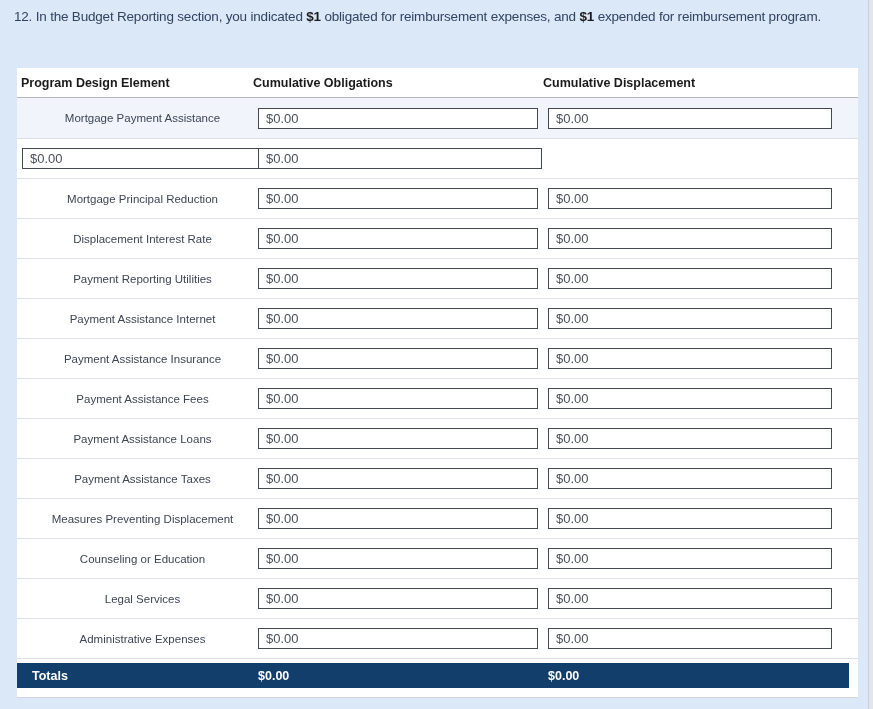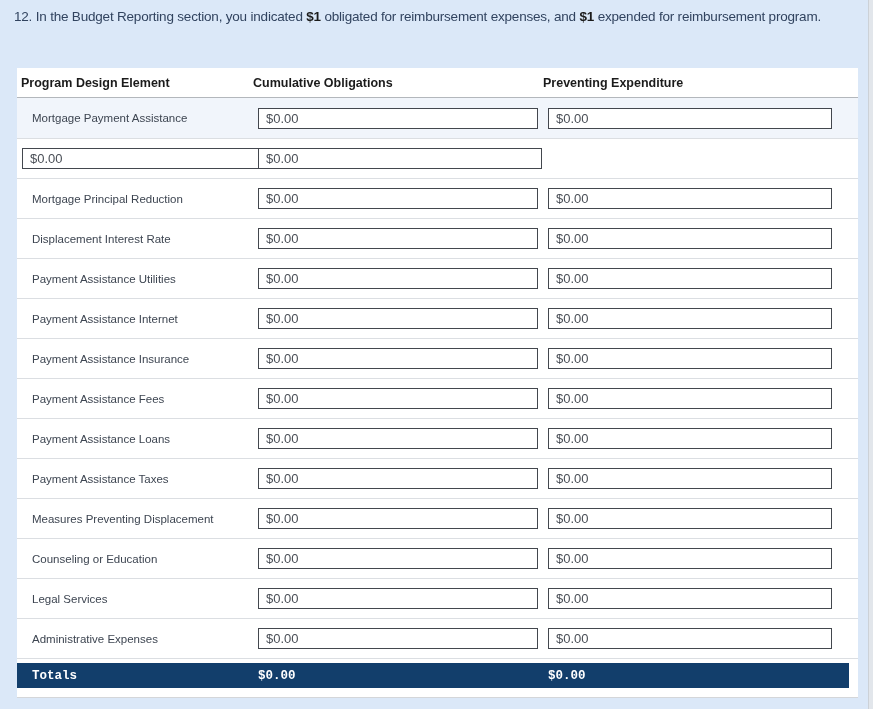--- a/index.html
+++ b/index.html
@@ -34,21 +34,21 @@
     align-items: center;
   }
   .thead { height: 30px; border-bottom: 1px solid #b3b7bc; }
   .thead > div { font-weight: 700; font-size: 12.5px; color: #1b1b1b; }
   .thead .c1 { padding-left: 4px; }
 
   .trow { height: 40px; background: #ffffff; }
   .trow + .trow { border-top: 1px solid #dbdee2; }
   .trow.first { background: #f1f5fb; }
   .tbody { border-bottom: 1px solid #dbdee2; }
-  .trow .c1 { padding-left: 15px; font-size: 11.5px; color: #3d4551; }
+  .trow .c1 { padding-left: 15px; font-size: 11.5px; color: #3d4551; text-align: center; }
   .trow .c2, .trow .c3 { padding-left: 5px; }
 
   input.money {
     height: 21px;
     border: 1px solid #43474e;
     background: #ffffff;
     font-family: "Liberation Sans", sans-serif;
     font-size: 13px;
     color: #4a4f57;
     padding: 0 4px 0 7px;
@@ -58,21 +58,20 @@
   .c3 input.money { width: 284px; }
 
   .totals {
     height: 25px;
     margin-top: 4px;
     width: calc(100% - 9px);
     background: #123e6b;
     color: #ffffff;
     font-weight: 700;
     font-size: 12.5px;
-    font-family: Liberation Mono, monospace;
   }
   .totals .c1 { padding-left: 15px; }
   .totals .c2, .totals .c3 { padding-left: 5px; }
 
   .scrollbar {
     position: absolute; top: 0; right: 0;
     width: 5px; height: 709px;
     background: #e2e6eb;
     border-left: 1px solid #ccd1d7;
   }
@@ -81,21 +80,21 @@
 <body>
 
 <div class="question">
   <span>12. In the Budget Reporting section, you indicated </span><b>$1</b><span> obligated for reimbursement expenses, and </span><b>$1</b><span> expended for reimbursement program.</span><br>
 </div>
 
 <div class="panel">
   <div class="grid-row thead">
     <div class="c1">Program Design Element</div>
     <div class="c2">Cumulative Obligations</div>
-    <div class="c3">Preventing Expenditure</div>
+    <div class="c3">Cumulative Displacement</div>
   </div>
 
   <div class="tbody">
   <div class="grid-row trow first">
     <div class="c1">Mortgage Payment Assistance</div>
     <div class="c2">
       <input class="money" type="text" value="$0.00" style="">
     </div>
     <div class="c3">
       <input class="money" type="text" value="$0.00" style="">
@@ -125,21 +124,21 @@
     <div class="c1">Displacement Interest Rate</div>
     <div class="c2">
       <input class="money" type="text" value="$0.00" style="">
     </div>
     <div class="c3">
       <input class="money" type="text" value="$0.00" style="">
     </div>
   </div>
 
   <div class="grid-row trow">
-    <div class="c1">Payment Assistance Utilities</div>
+    <div class="c1">Payment Reporting Utilities</div>
     <div class="c2">
       <input class="money" type="text" value="$0.00" style="">
     </div>
     <div class="c3">
       <input class="money" type="text" value="$0.00" style="">
     </div>
   </div>
 
   <div class="grid-row trow">
     <div class="c1">Payment Assistance Internet</div>

